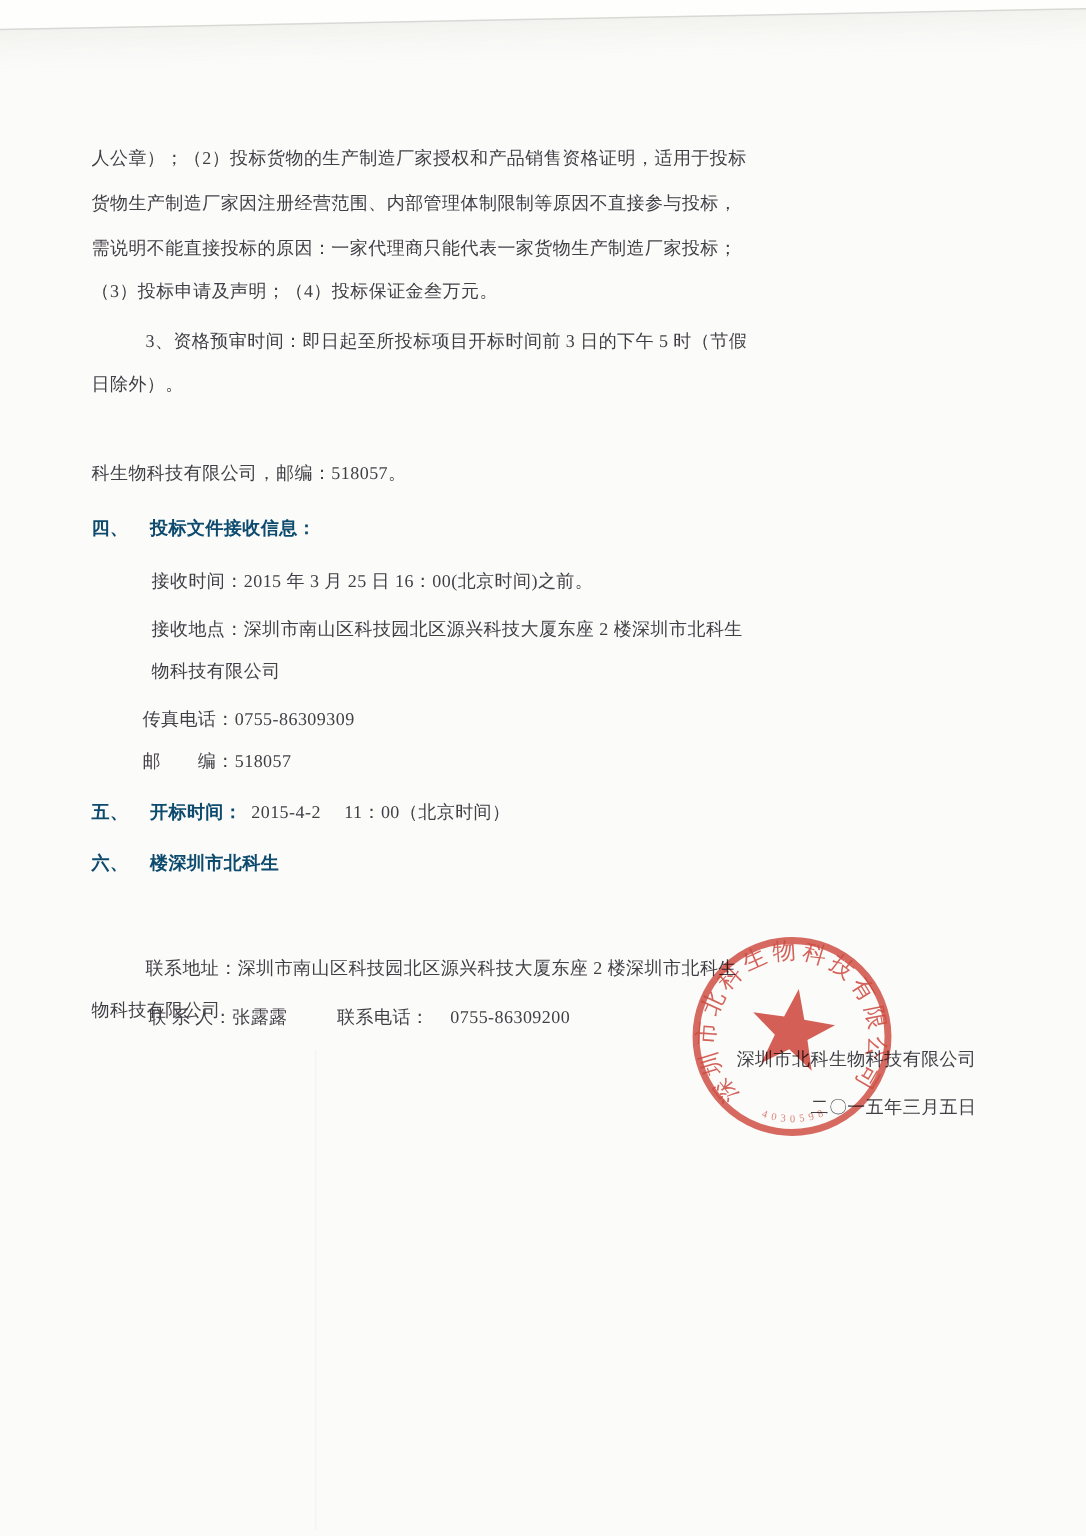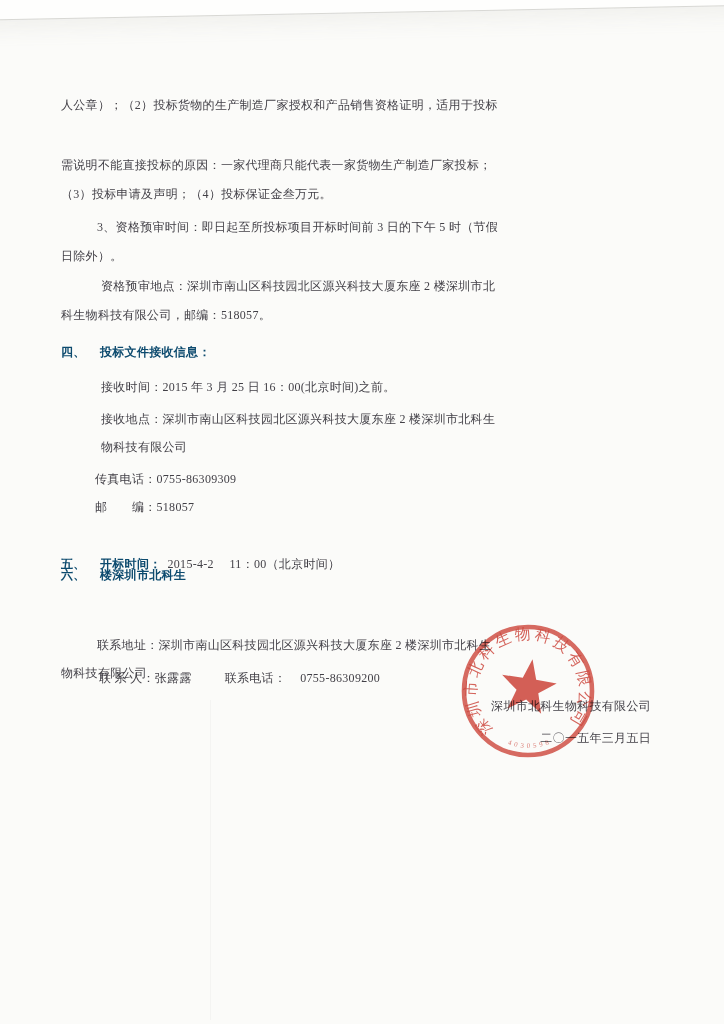--- a/index.html
+++ b/index.html
@@ -44,21 +44,21 @@
   .b5{top:215px;left:97px;font-family:Liberation Serif, serif;}
   .b6{top:244px;left:61px;}
   .b7{top:274px;left:101px;}
   .b8{top:303px;left:61px;}
   .h4{top:340px;left:61px;}
   .r10{top:375px;left:101px;}
   .r11{top:407px;left:101px;}
   .r12{top:435px;left:101px;}
   .r13{top:467px;left:95px;text-align:center;}
   .r14{top:495px;left:95px;}
-  .h5{top:552px;left:61px;}
+  .h5{top:529px;left:61px;}
   .h6{top:563px;left:61px;}
   .c17{top:634px;left:99px;margin-top:32px;}
   .c18{top:633px;left:97px;}
   .c19{top:661px;left:61px;}
   .s20{top:694px;right:73px;}
   .s21{top:726px;right:73px;}
   .stamp{
     position:absolute;left:458px;top:621px;width:140px;height:140px;
     mix-blend-mode:multiply;
     opacity:.92;
@@ -66,27 +66,27 @@
   .stamp text{font-family:"Liberation Serif","DejaVu Serif",serif;}
 </style>
 </head>
 <body>
 
 <div class="page">
   <div class="scan-band"></div>
   <div class="scan-crease"></div>
 
   <div class="ln b1">人公章）；（2）投标货物的生产制造厂家授权和产品销售资格证明，适用于投标</div>
+  <div class="ln b2">货物生产制造厂家因注册经营范围、内部管理体制限制等原因不直接参与投标，</div>
   <div class="ln b3">需说明不能直接投标的原因：一家代理商只能代表一家货物生产制造厂家投标；</div>
   <div class="ln b4">（3）投标申请及声明；（4）投标保证金叁万元。</div>
 
   <div class="ln b5">3、资格预审时间：即日起至所投标项目开标时间前 3 日的下午 5 时（节假</div>
   <div class="ln b6">日除外）。</div>
 
-  <div class="ln b7">资格预审地点：深圳市南山区科技园北区源兴科技大厦东座 2 楼深圳市北</div>
   <div class="ln b8">科生物科技有限公司，邮编：518057。</div>
 
   <div class="ln h4 bold">
     <span class="num">四、</span><span>投标文件接收信息：</span>
   </div>
 
   <div class="ln r10">接收时间：2015 年 3 月 25 日 16：00(北京时间)之前。</div>
   <div class="ln r11">接收地点：深圳市南山区科技园北区源兴科技大厦东座 2 楼深圳市北科生</div>
   <div class="ln r12">物科技有限公司</div>
   <div class="ln r13">传真电话：0755-86309309</div>

